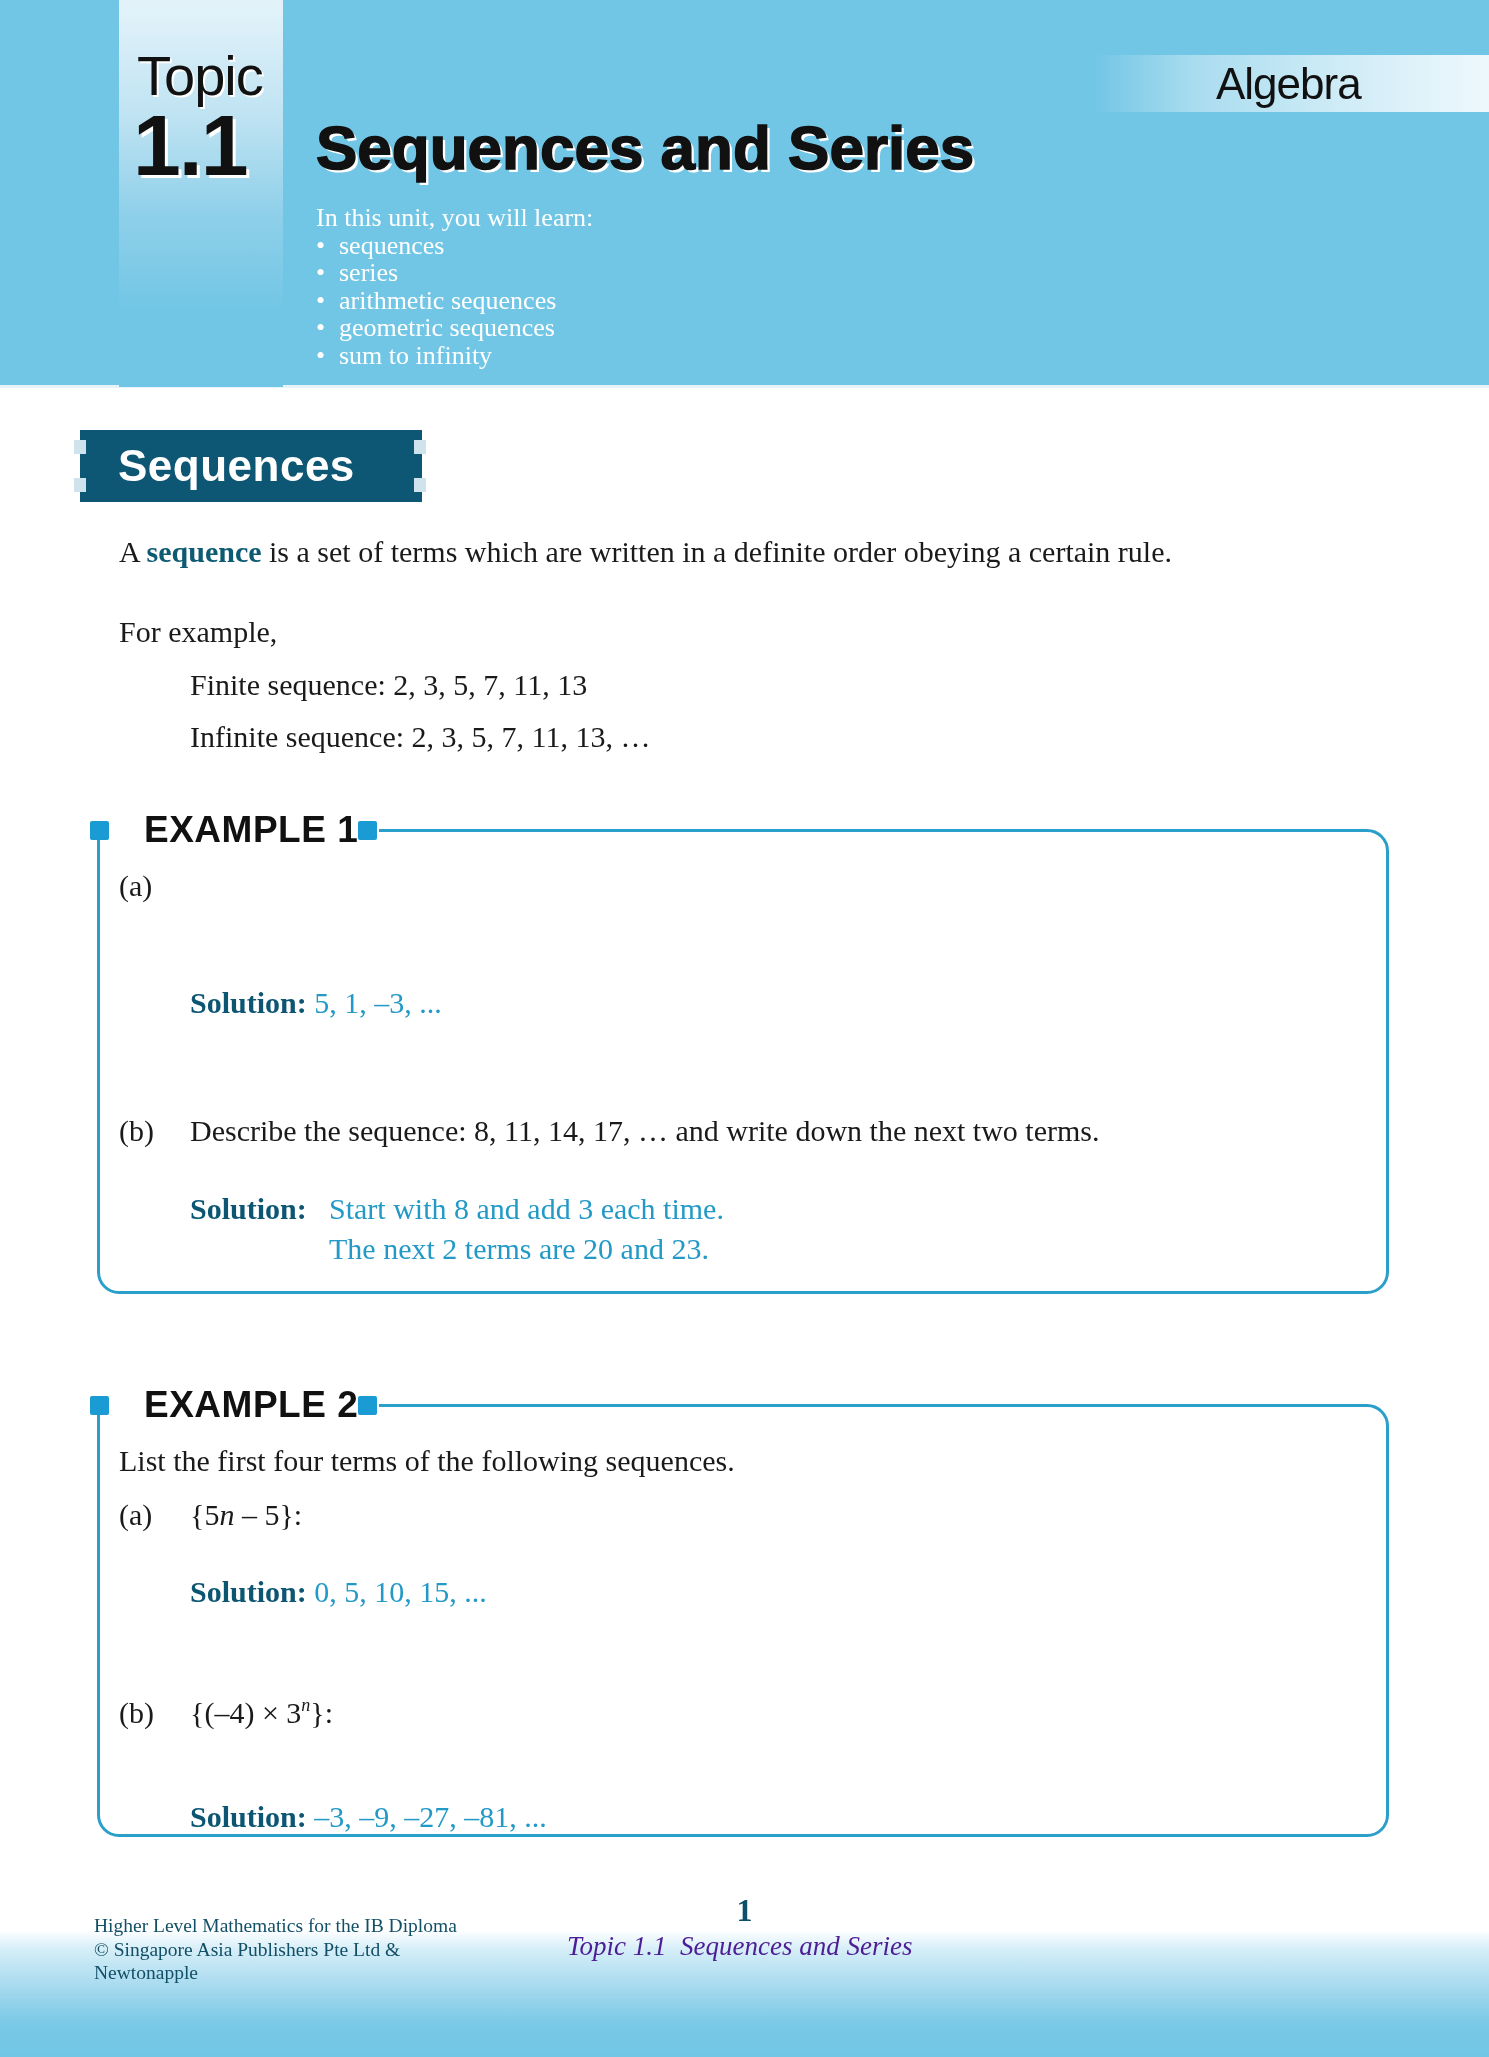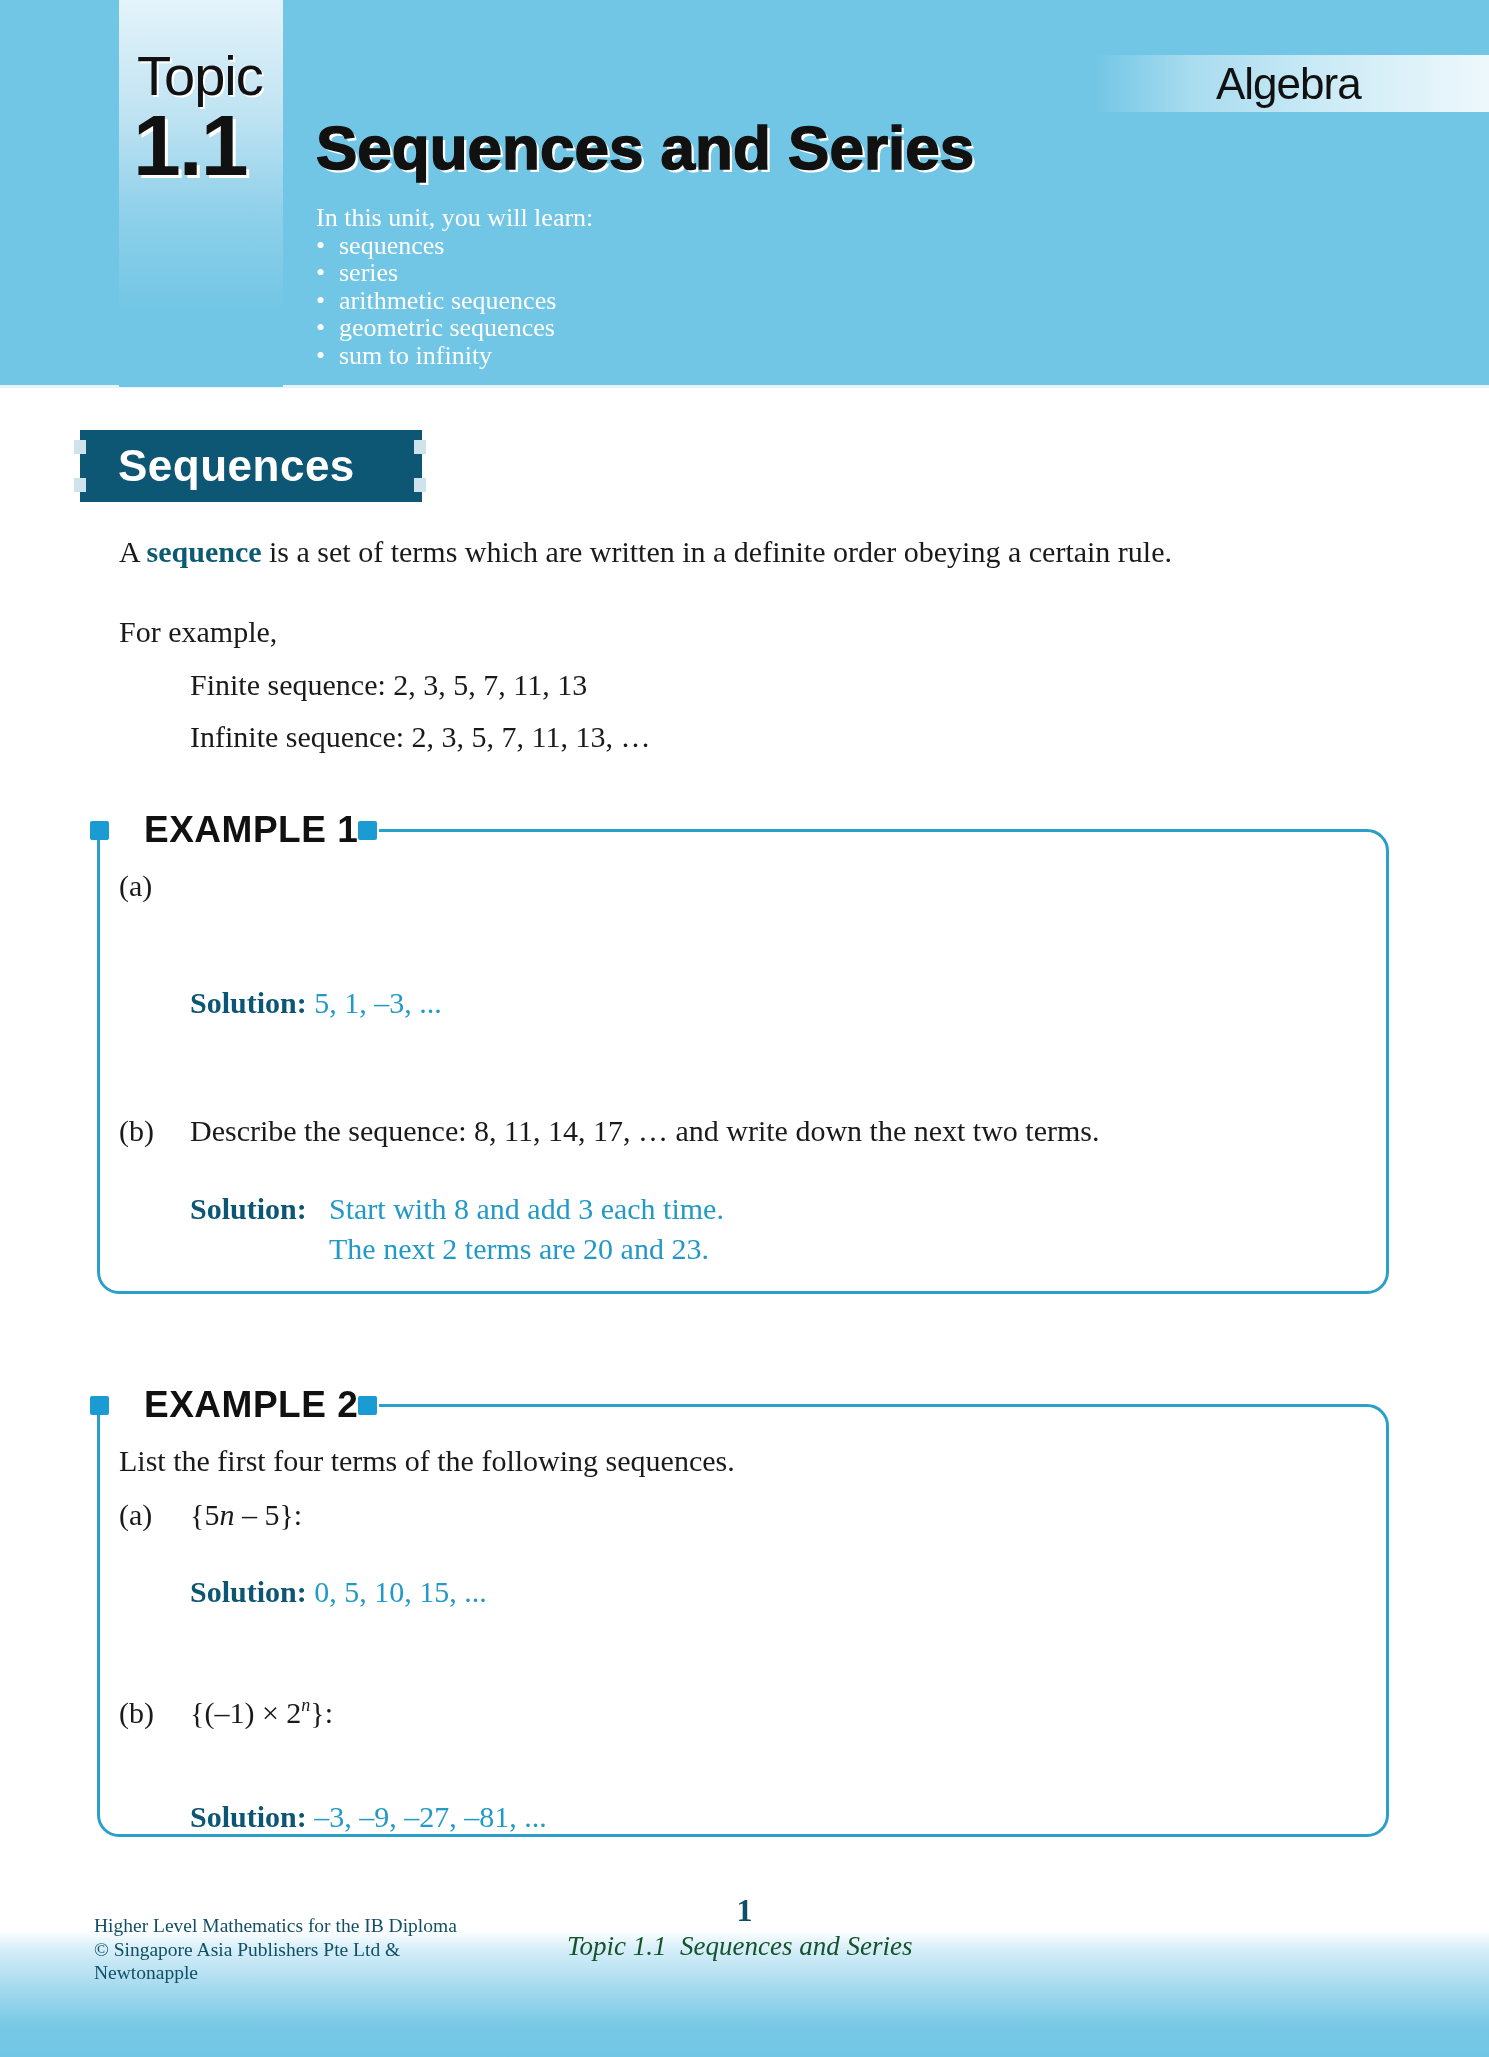--- a/index.html
+++ b/index.html
@@ -109,21 +109,21 @@
       position: absolute; left: 94px; top: 1914px; color: #114f66;
       font-size: 19.5px; line-height: 23.5px;
     }
     .footer-page {
       position: absolute; left: 0; width: 1489px; top: 1892px; text-align: center;
       color: #0d4e68; font-weight: 700; font-size: 32px; line-height: 36px;
       padding-left: 0;
     }
     .footer-page span { display: inline-block; position: relative; left: 0; }
     .footer-caption {
-      position: absolute; left: 567px; top: 1930px; color: #14532d;
+      position: absolute; left: 567px; top: 1930px; color: #4c1d95;
       font-style: italic; font-size: 27px; line-height: 32px; white-space: pre;
     }
   </style>
 </head>
 <body>
 
 <div class="header"></div>
 <div class="header-bottom-line"></div>
 <div class="topic-column"></div>
 <div class="topic-word">Topic</div>
@@ -180,21 +180,21 @@
 <div class="ex-square" style="left:358px; top:1396px;"></div>
 <div class="ex-title" style="left:120px; top:1385px;">EXAMPLE 2</div>
 
 <div class="part-text" style="left:119px; top:1441px; white-space:nowrap;">List the first four terms of the following sequences.</div>
 
 <div class="part-label" style="left:119px; top:1497px;">(a)</div>
 <div class="part-text" style="left:190px; top:1495px; white-space:nowrap;"><span>{5</span><span class="math-it">n</span><span> – 5}:</span></div>
 <div class="part-text" style="left:190px; top:1572px; white-space:nowrap;"><span class="sol-label">Solution:</span> <span class="sol-value">0, 5, 10, 15, ...</span></div>
 
 <div class="part-label" style="left:119px; top:1695px;">(b)</div>
-<div class="part-text" style="left:190px; top:1693px; white-space:nowrap;"><span>{(–1) × 2</span><sup class="math-it">n</sup><span>}:</span></div>
+<div class="part-text" style="left:190px; top:1693px; white-space:nowrap;"><span>{(–4) × 3</span><sup class="math-it">n</sup><span>}:</span></div>
 <div class="part-text" style="left:190px; top:1770px; white-space:nowrap;margin-top:27px;"><span class="sol-label">Solution:</span> <span class="sol-value">–3, –9, –27, –81, ...</span></div>
 
 <div class="footer-band"></div>
 <div class="footer-left">
   <div>Higher Level Mathematics for the IB Diploma</div>
   <div>© Singapore Asia Publishers Pte Ltd &amp;</div>
   <div>Newtonapple</div>
 </div>
 <div class="footer-page" style="left:0; width:1489px; padding-left:0;">
   <span style="left:0;">1</span>

